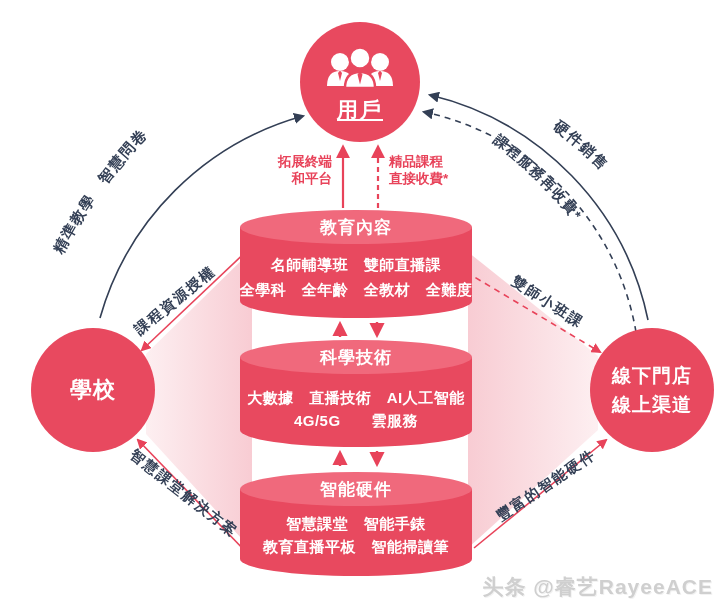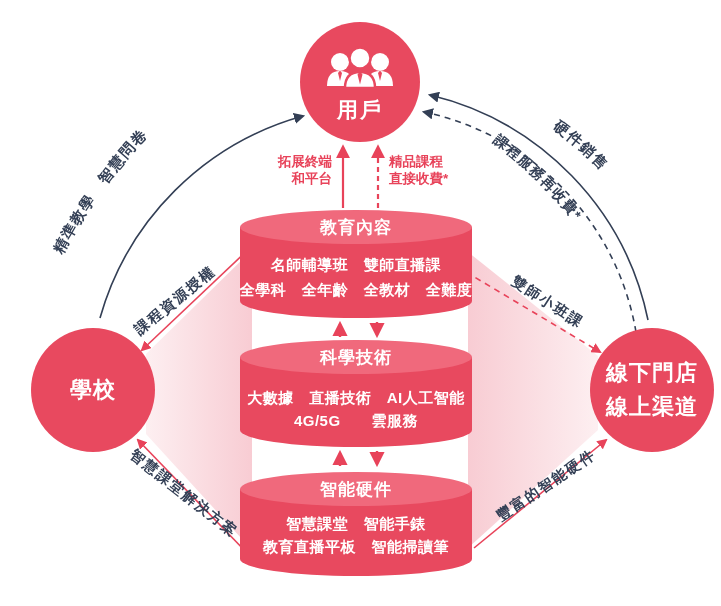--- a/index.html
+++ b/index.html
@@ -4,23 +4,23 @@
 <style>
   html,body{margin:0;padding:0;background:#fff;}
   body{width:721px;height:606px;position:relative;overflow:hidden;
        font-family:"Liberation Sans","DejaVu Sans",sans-serif;}
   .canvas{position:absolute;inset:0;width:721px;height:606px;background:#fff;}
   svg.layer{position:absolute;left:0;top:0;}
   .node{position:absolute;border-radius:50%;background:#e8495f;color:#fff;
         display:flex;flex-direction:column;align-items:center;justify-content:center;
         text-align:center;font-weight:bold;z-index:2;}
   #node-users{left:300px;top:22px;width:120px;height:120px;}
-  #node-users .node-label{font-size:21px;letter-spacing:2px;margin-top:1px;}
+  #node-users .node-label{font-size:21px;letter-spacing:2px;margin-top:1px;text-decoration:underline;}
   #node-schools{left:31px;top:328px;width:124px;height:124px;font-size:22px;line-height:1.55;letter-spacing:1px;}
-  #node-channels{left:590px;top:328px;width:124px;height:124px;font-size:22px;line-height:1.55;letter-spacing:1px;}
+  #node-channels{left:590px;top:328px;width:124px;height:124px;font-size:19px;line-height:1.55;letter-spacing:1px;}
   .watermark{position:absolute;right:8px;bottom:5px;font-size:21px;font-weight:bold;
              color:#cfcfcf;letter-spacing:1px;z-index:3;
              text-shadow:1px 1px 0 #f2f2f2;}
   text{font-family:"Liberation Sans","DejaVu Sans",sans-serif;}
   .cyl-title{font-size:17px;font-weight:bold;fill:#fff;letter-spacing:1px;}
   .cyl-line{font-size:15px;font-weight:bold;fill:#fff;letter-spacing:0.5px;}
   .arc-label{font-size:15px;font-weight:bold;fill:#333f55;letter-spacing:1.5px;}
   .diag-label{font-size:14.5px;font-weight:bold;fill:#333f55;letter-spacing:2px;text-anchor:middle;}
   .red-label{font-size:13.5px;font-weight:bold;fill:#e8435a;}
 </style>
@@ -134,13 +134,14 @@
 
   <div class="node" id="node-schools">
     <div>學校</div>
   </div>
 
   <div class="node" id="node-channels">
     <div>線下門店</div>
     <div>線上渠道</div>
   </div>
 
+  <div class="watermark">头条 @睿艺RayeeACE</div>
 </div>
 
 </body></html>

